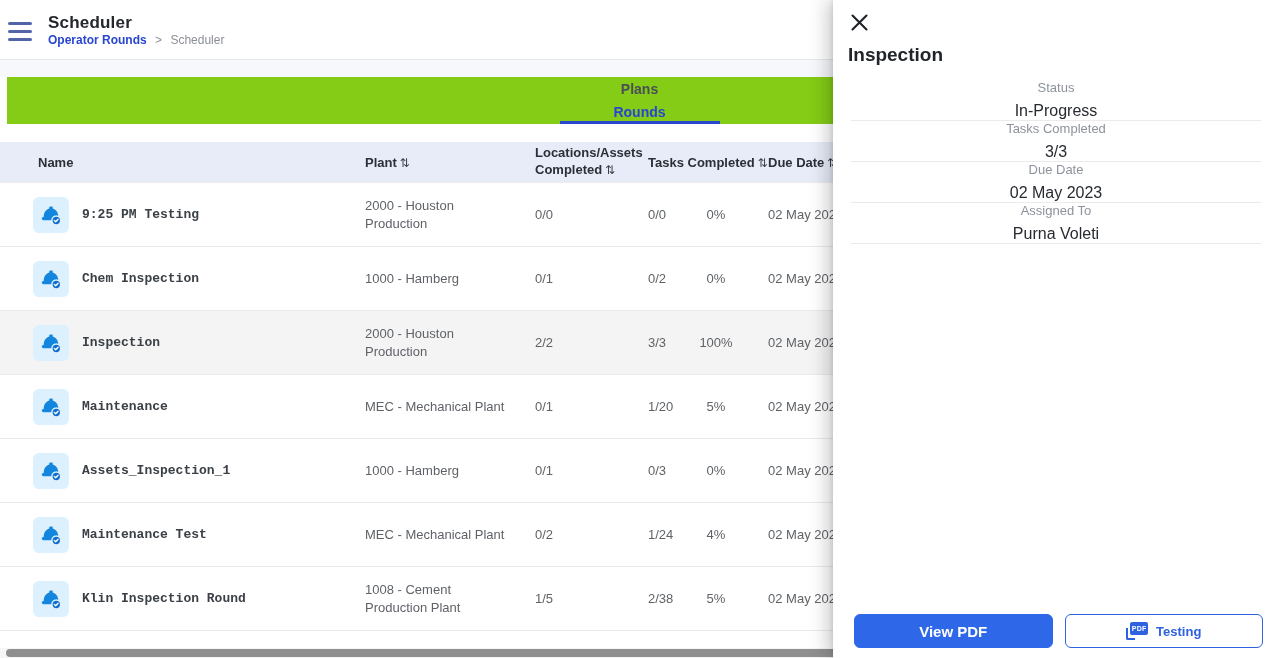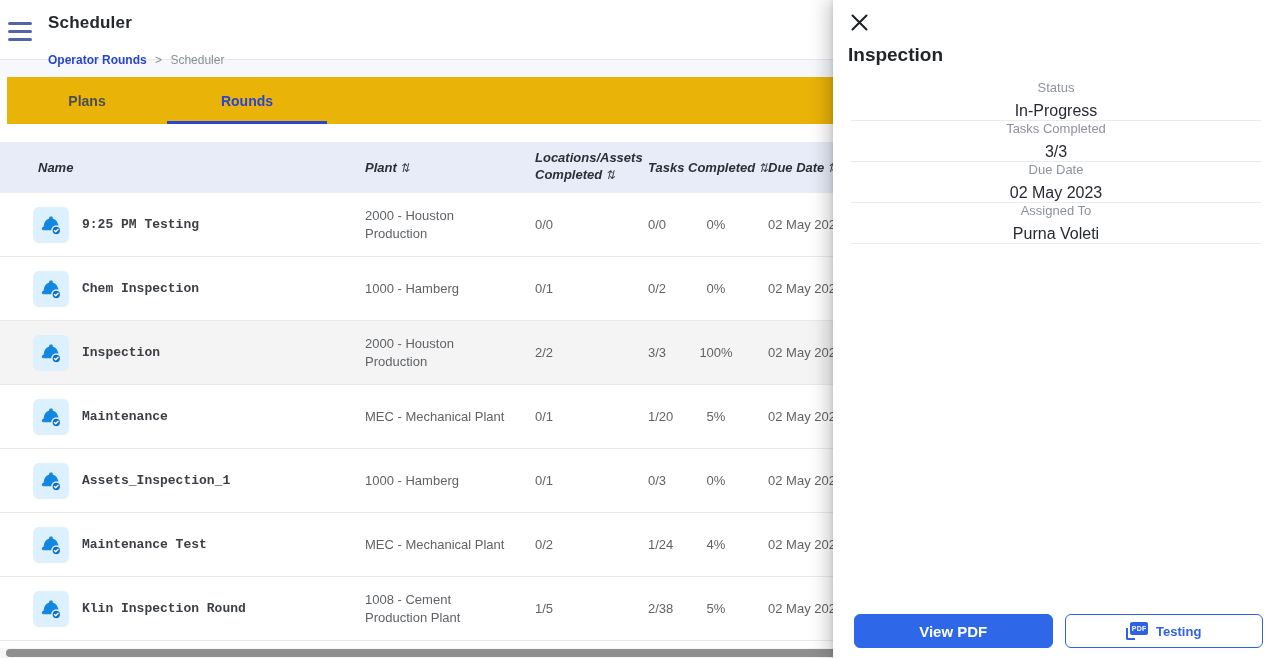--- a/index.html
+++ b/index.html
@@ -8,36 +8,36 @@
   .stage { position:relative; width:1272px; height:658px; background:#fff; }
 
   
   .left-layer { position:absolute; inset:0; width:1272px; background:#fff; }
 
   .app-header { height:60px; border-bottom:1px solid #e8e8e8; position:relative; background:#fff; }
   .hamburger { position:absolute; left:8px; top:22px; width:24px; height:19px; cursor:pointer; }
   .hamburger span { display:block; height:3px; border-radius:2px; background:#5164a8; margin-bottom:5px; }
   .title-block { position:absolute; left:48px; top:13px; }
   .page-title { font-size:17px; font-weight:700; color:#24282d; letter-spacing:.2px; }
-  .breadcrumb { margin-top:20px; font-size:12px; }
+  .breadcrumb { margin-top:0; font-size:12px; }
   .breadcrumb .bc-link { color:#2846cf; font-weight:600; cursor:pointer; }
   .breadcrumb .bc-sep { color:#8b9095; margin:0 5px; }
   .breadcrumb .bc-current { color:#8b9095; }
 
   .band { height:17px; background:#f7f8fc; }
 
-  .tabs { display:flex; margin-left:7px; height:47px; align-items:center; background:#eab308; }
+  .tabs { display:flex; margin-left:7px; height:47px; align-items:center; background:#84cc16;flex-direction:column; }
   .tab { width:160px; text-align:center; font-size:14px; font-weight:600; color:#4a4f55;
     height:100%; display:flex; align-items:center; justify-content:center; cursor:pointer; position:relative; }
   .tab.active { color:#2846cf; font-weight:700; }
   .tab.active::after { content:""; position:absolute; left:0; right:0; bottom:0; height:3px; background:#2846cf; }
 
   .table-area { margin-top:18px; }
   .thead, .trow { display:grid; grid-template-columns:82px 283px 170px 113px 42px 52px 1fr; align-items:center; }
-  .thead { height:50px; background:#e7ecf8; font-size:13px; font-weight:700; color:#2c3036;font-style:italic; }
+  .thead { height:40px; background:#e7ecf8; font-size:13px; font-weight:700; color:#2c3036; }
   .th-name { grid-column:1 / 3; padding-left:38px; }
   .th-plant { grid-column:3; }
   .th-loc { grid-column:4; padding-right:6px; line-height:1.3; }
   .th-tasks { grid-column:5 / 7; white-space:nowrap; }
   .th-due { grid-column:7; padding-left:26px; white-space:nowrap; }
   .sort { font-size:12px; font-weight:400; margin-left:3px; color:#3a3f45; }
 
   .tbody { border-top:1px solid #ececec; }
   .trow { height:64px; border-bottom:1px solid #eaeaea; background:#fff; cursor:pointer; }
   .trow.row-selected { background:#f4f4f4; }

